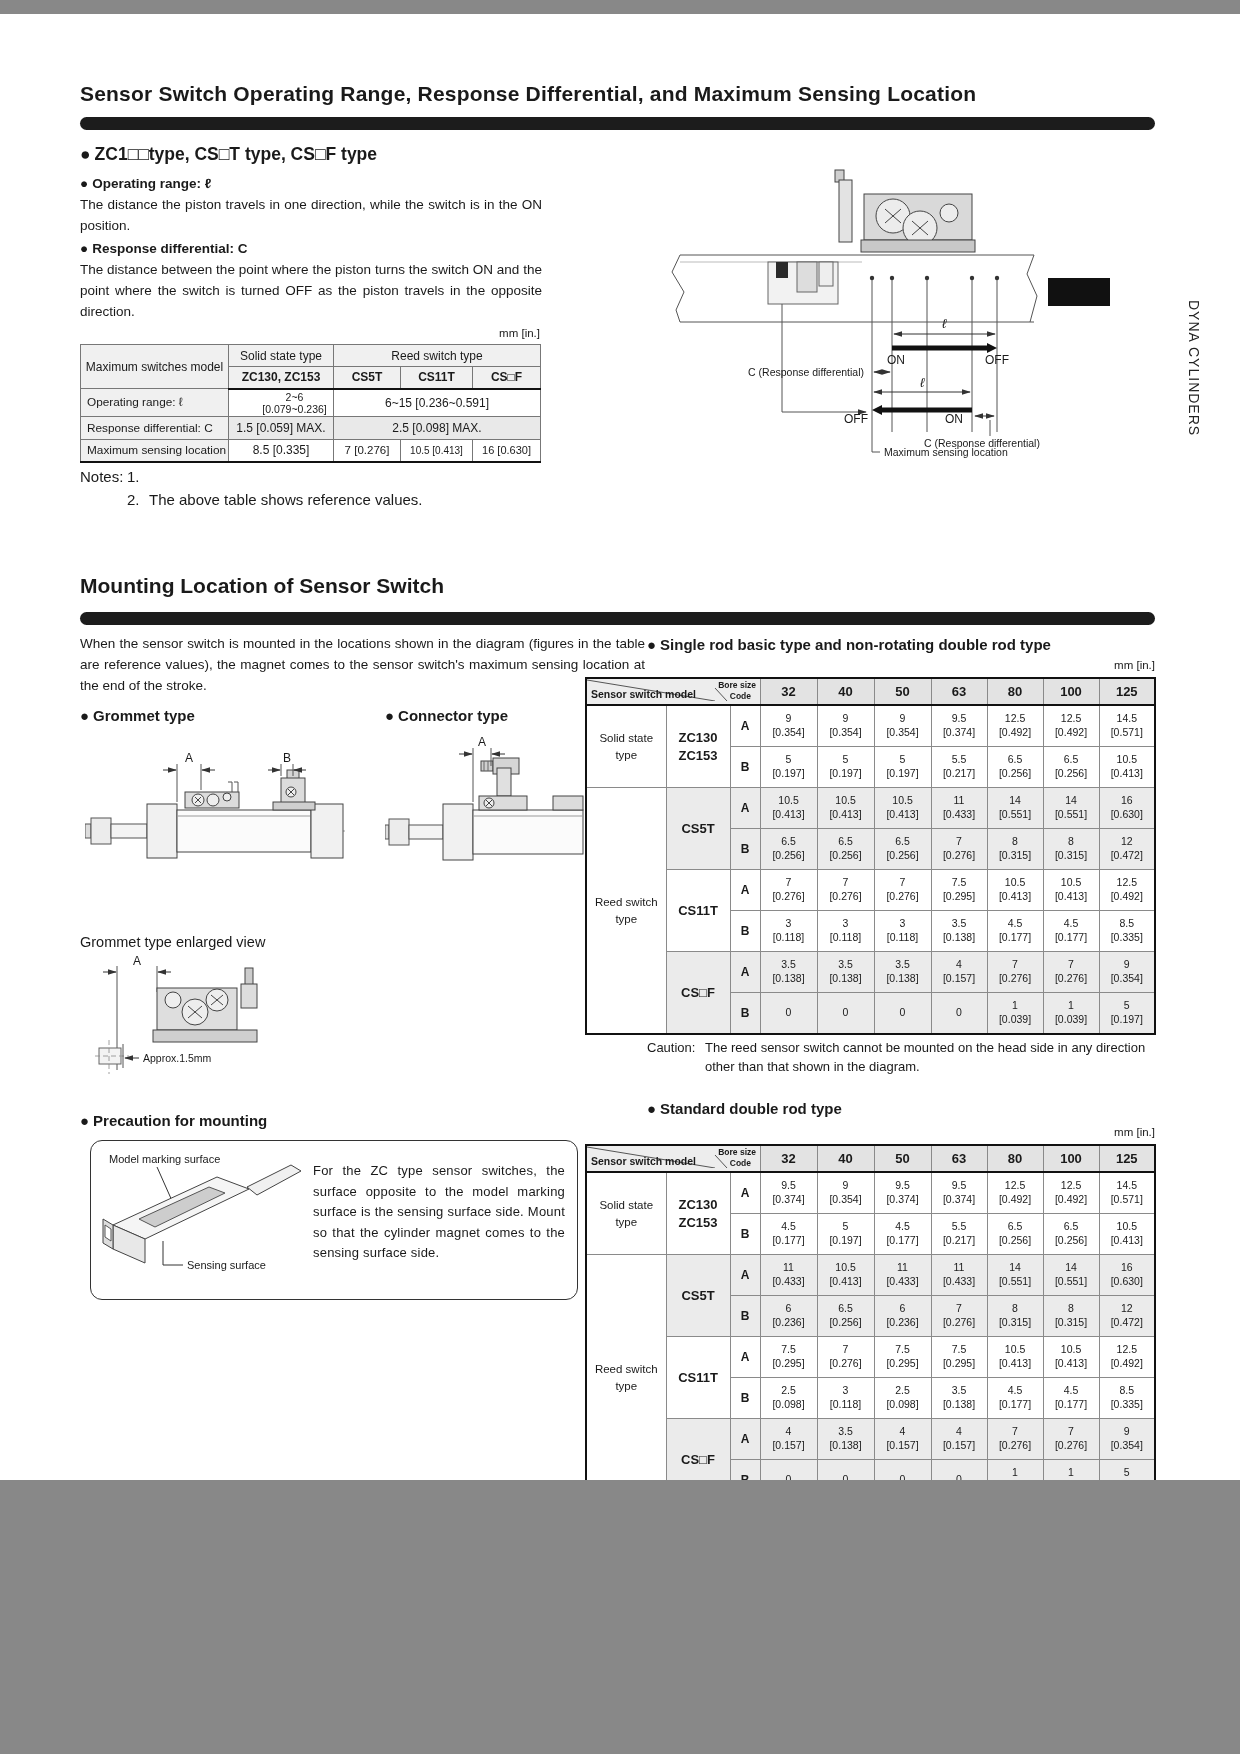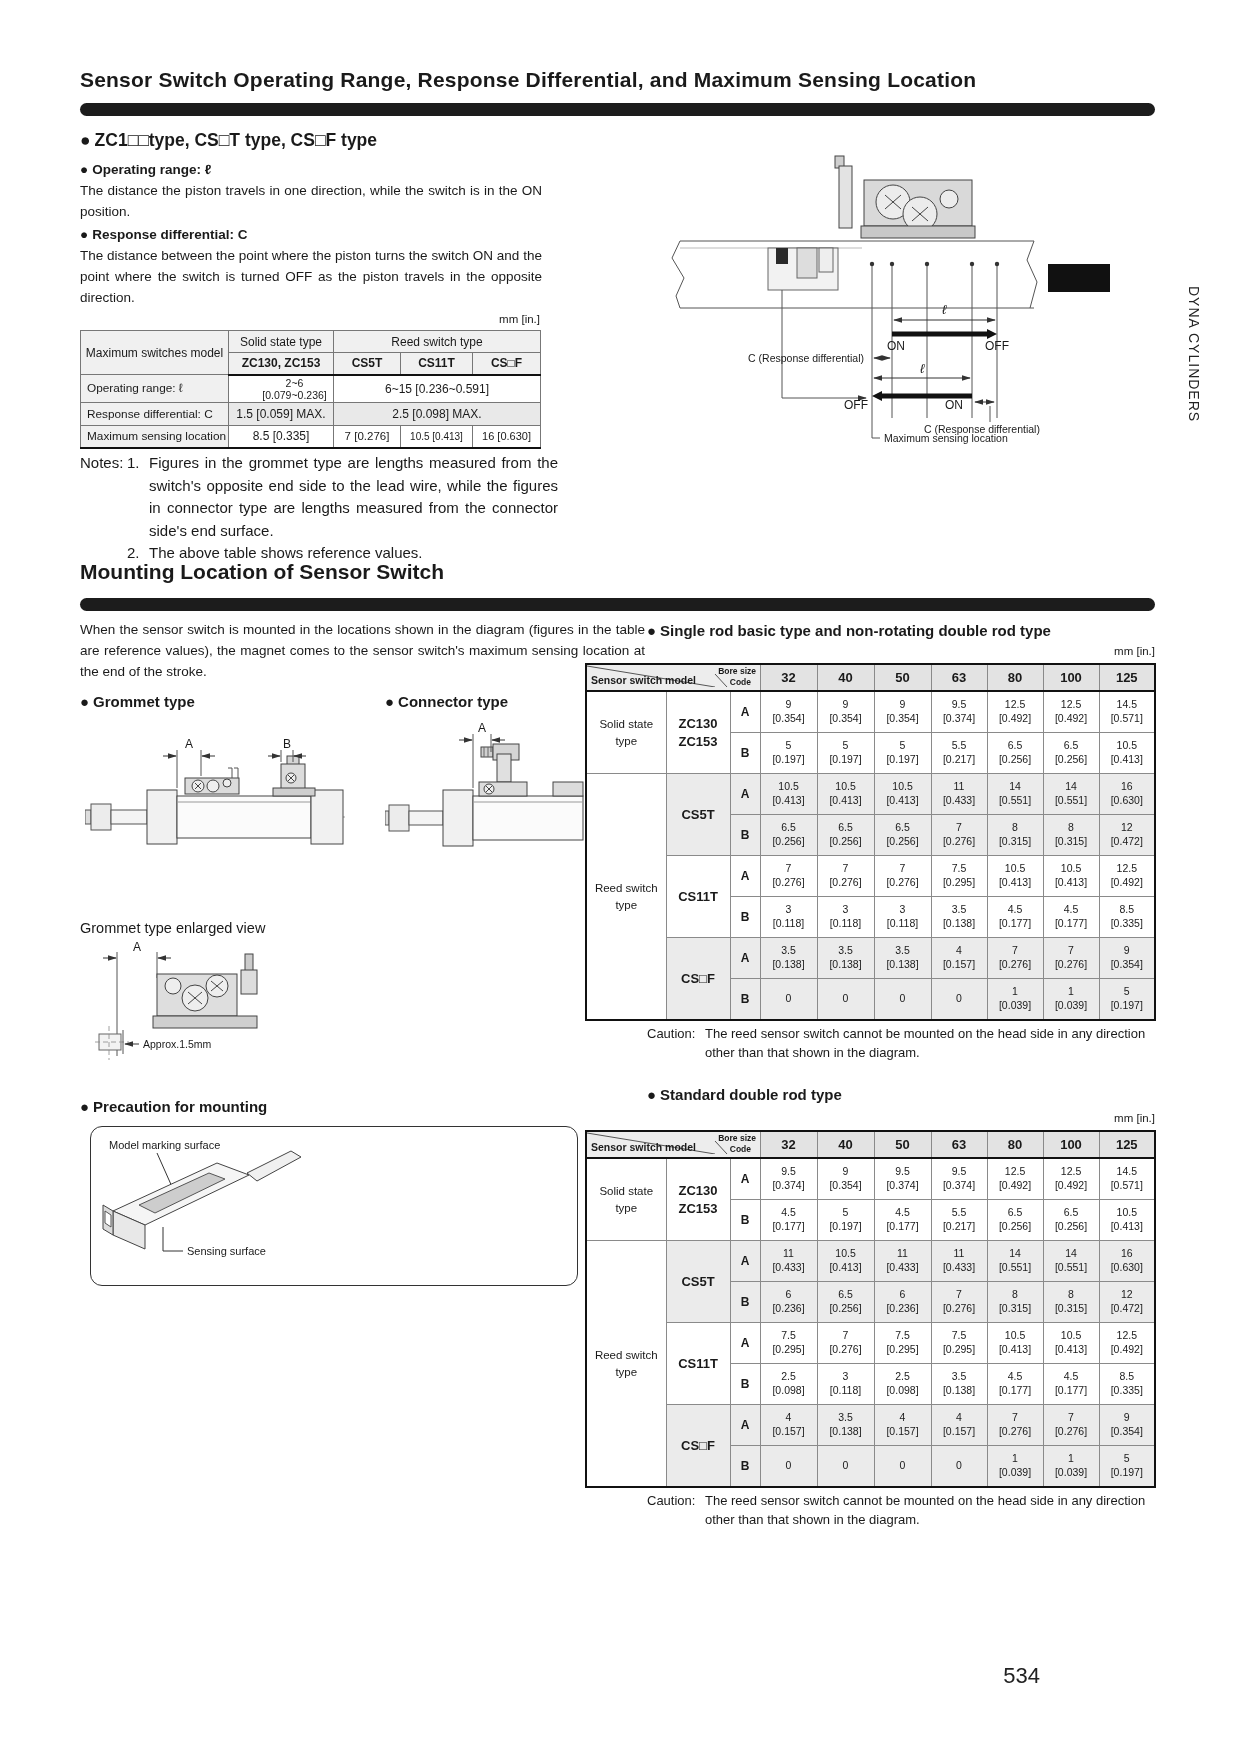--- a/index.html
+++ b/index.html
@@ -1,16 +1,16 @@
 <!DOCTYPE html>
 <html><head>
 <meta charset="utf-8">
 <style>
   html,body{margin:0;padding:0;background:#888;}
-  .page{position:relative;width:1240px;height:1754px;background:#fff;margin:0 auto;
+  .page{position:relative;width:1240px;height:1466px;background:#fff;margin:14px auto;
         font-family:"Liberation Sans","DejaVu Sans",sans-serif;color:#1a1a1a;overflow:hidden;}
   .abs{position:absolute;}
   .bar{position:absolute;height:13px;background:#1c1c1c;border-radius:7px;width:1075px;left:80px;}
   .main-title{left:80px;top:68px;width:1010px;font-size:21px;font-weight:bold;letter-spacing:0.2px;}
   .s2-title{left:80px;top:560px;font-size:21px;font-weight:bold;}
   .h-bullet{display:flex;align-items:center;gap:4px;font-weight:bold;}
   .blt{line-height:1;}
   .h-zc{left:80px;top:130px;font-size:17.5px;}
   .h-sub{font-size:13.5px;font-weight:bold;}
   .h-med{font-size:15px;font-weight:bold;}
@@ -130,21 +130,20 @@
         <td class="v10">10.5 [0.413]</td>
         <td class="v11">16 [0.630]</td>
       </tr>
     </tbody>
   </table>
 
   <div class="abs" style="left:80px;top:452px;width:478px">
     <div class="nrow">
       <span>Notes:</span>
       <span>1.</span>
-      <span class="ntext">Figures in the grommet type are lengths measured from the switch's opposite end side to the lead wire, while the figures in connector type are lengths measured from the connector side's end surface.</span>
     </div>
     <div class="nrow">
       <span></span>
       <span>2.</span>
       <span class="ntext">The above table shows reference values.</span>
     </div>
   </div>
 
   <svg class="abs" style="left:622px;top:146px" width="420" height="300" viewBox="0 0 420 300">
     <g stroke="#555" fill="none">
@@ -332,20 +331,21 @@
       <polygon points="150,40 194,18 204,24 160,48" fill="#f0f0f0" stroke="#444"></polygon>
       <polygon points="16,78 120,30 152,42 48,92" fill="#f5f5f5" stroke="#444"></polygon>
       <polygon points="42,72 112,40 128,46 58,80" fill="#cdcdcd" stroke="#555"></polygon>
       <polygon points="16,78 48,92 48,116 16,102" fill="#e8e8e8" stroke="#444"></polygon>
       <polygon points="6,72 16,78 16,102 6,96" fill="#dddddd" stroke="#444"></polygon>
       <polygon points="8,78 14,82 14,94 8,90" fill="#ffffff" stroke="#555"></polygon>
       <line x1="66" y1="94" x2="66" y2="118" stroke="#333"></line>
       <line x1="66" y1="118" x2="86" y2="118" stroke="#333"></line>
       <text x="90" y="122" font-size="11">Sensing surface</text>
     </svg>
+    <div class="prec-text">For the ZC type sensor switches, the surface opposite to the model marking surface is the sensing surface side. Mount so that the cylinder magnet comes to the sensing surface side.</div>
   </div>
 
   <div class="abs h-bullet h-med" style="left:647px;top:622px;width:510px">
     <span class="blt">●</span>
     <span>Single rod basic type and non-rotating double rod type</span>
   </div>
   <div class="abs units" style="left:1035px;top:645px;width:120px">mm [in.]</div>
 
   <table class="big abs" style="left:585px;top:663px">
     <colgroup>

